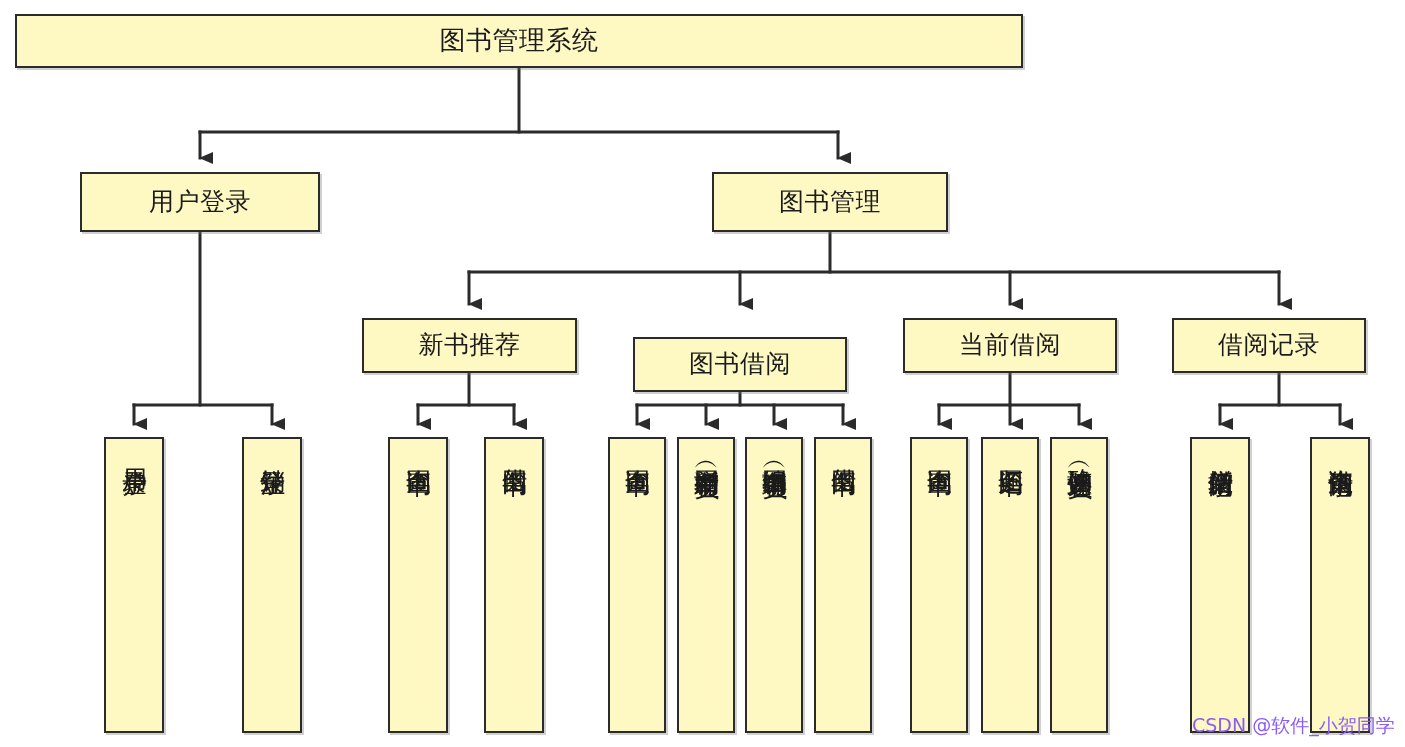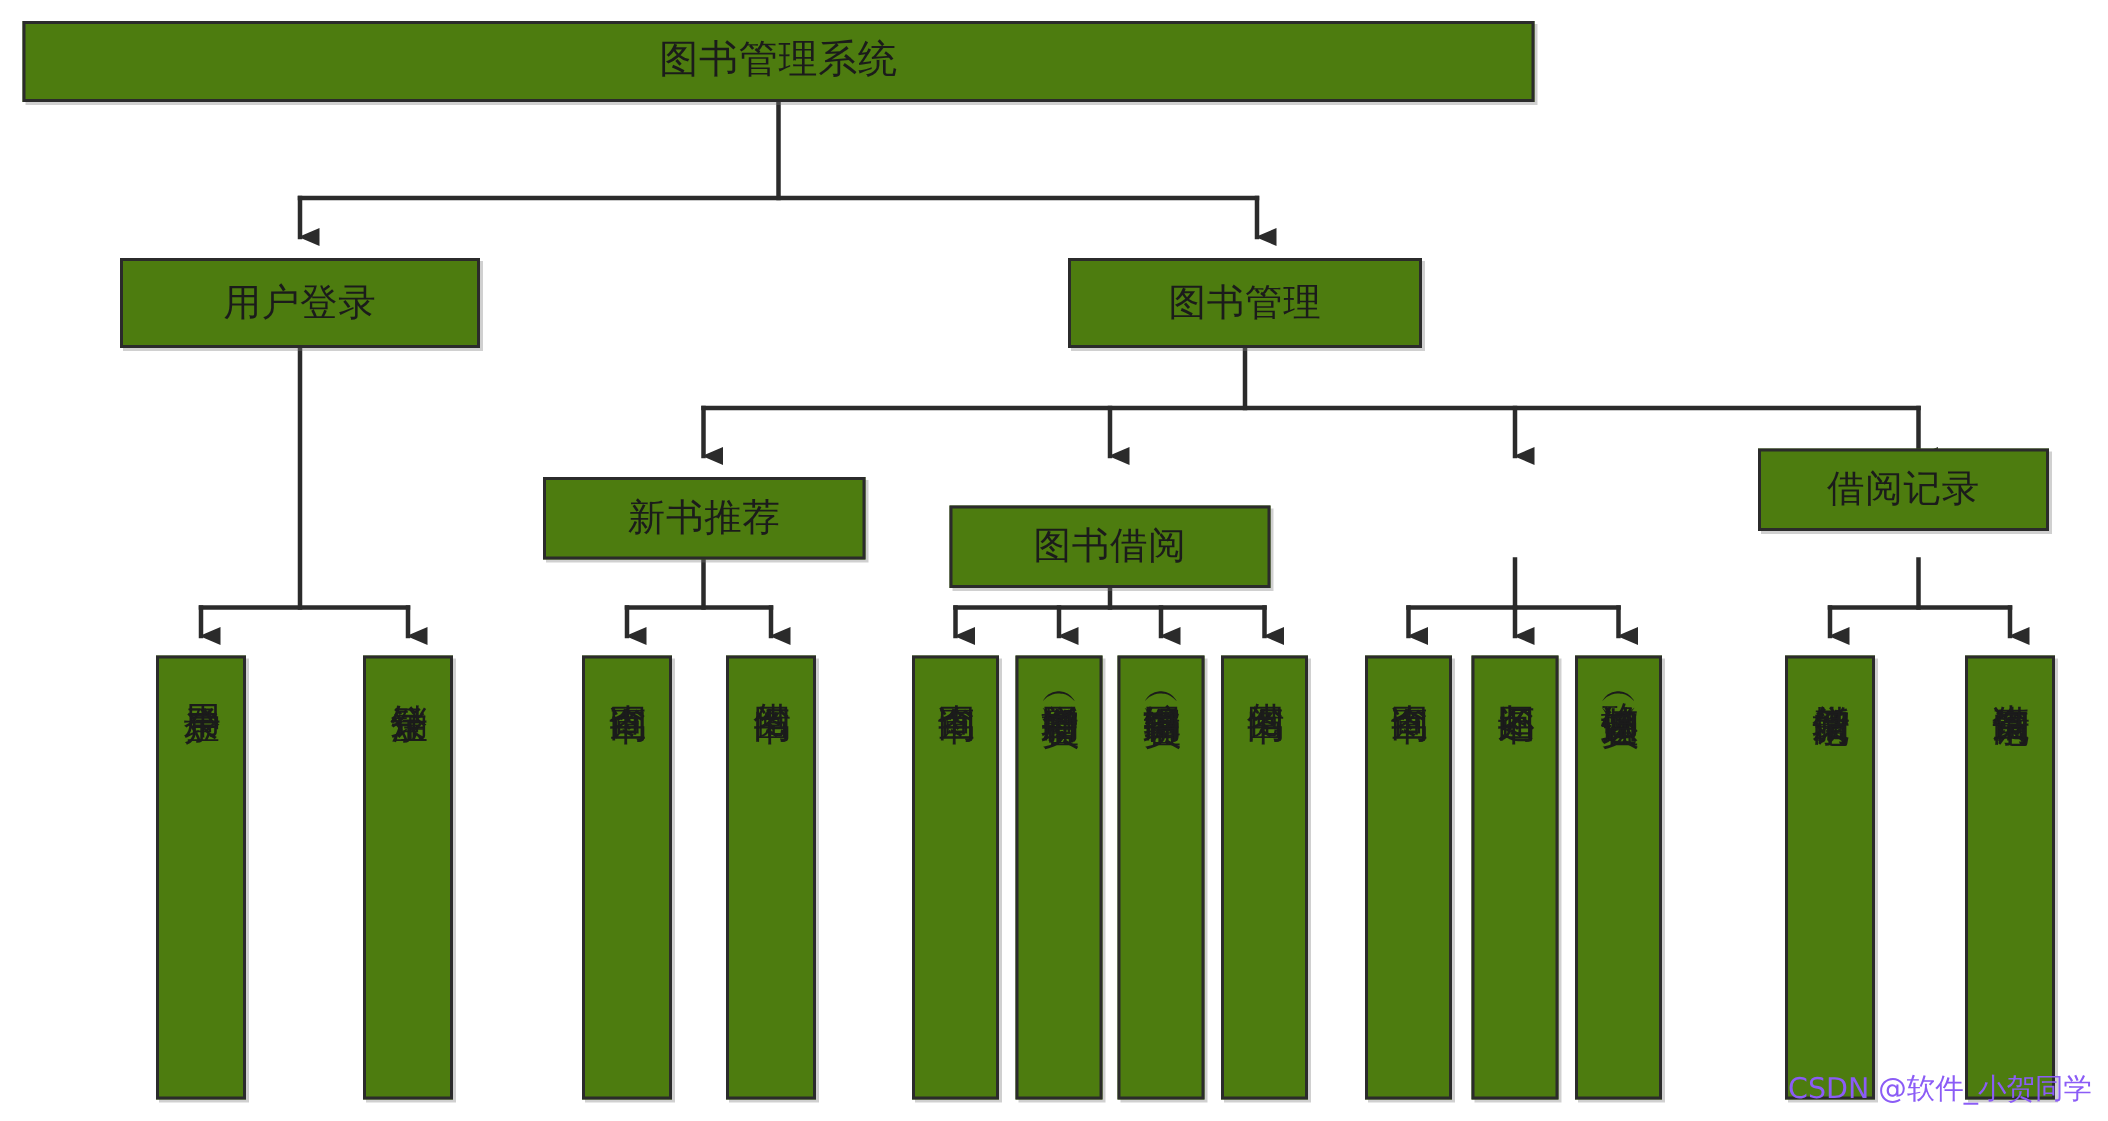--- a/index.html
+++ b/index.html
@@ -22,21 +22,21 @@
     left: 0;
     top: 0;
     width: 1405px;
     height: 747px;
     pointer-events: none;
   }
   .node {
     position: absolute;
     box-sizing: border-box;
     border: 2.5px solid #2b2b2b;
-    background: #4d7c0f;
+    background: #fef9c3;
     display: flex;
     align-items: center;
     justify-content: center;
     box-shadow: 2px 2px 0 rgba(120,120,120,0.35);
   }
   .node .label {
     color: #1b1b1b;
     text-align: center;
     line-height: 1.15;
     white-space: nowrap;
@@ -134,21 +134,24 @@
   <div class="node horiz" style="left: 712px; top: 172px; width: 236px; height: 60px;">
     <span class="label">图书管理</span>
   </div>
 
   <div class="node horiz" style="left: 362px; top: 318px; width: 215px; height: 55px;">
     <span class="label">新书推荐</span>
   </div>
   <div class="node horiz" style="left: 633px; top: 318px; width: 214px; height: 55px; margin-top: 19px;">
     <span class="label">图书借阅</span>
   </div>
-  <div class="node horiz" style="left: 1172px; top: 299px; width: 194px; height: 55px;">
+  <div class="node horiz" style="left: 903px; top: 318px; width: 214px; height: 55px;">
+    <span class="label">当前借阅</span>
+  </div>
+  <div class="node horiz" style="left: 1172px; top: 318px; width: 194px; height: 55px;">
     <span class="label">借阅记录</span>
   </div>
 
   <div class="node vert" style="left: 104px; top: 437px; width: 60px; height: 296px;">
     <span class="label">用户登录</span>
   </div>
   <div class="node vert" style="left: 242px; top: 437px; width: 60px; height: 296px;">
     <span class="label">注销登录</span>
   </div>
   <div class="node vert" style="left: 388px; top: 437px; width: 60px; height: 296px;">

